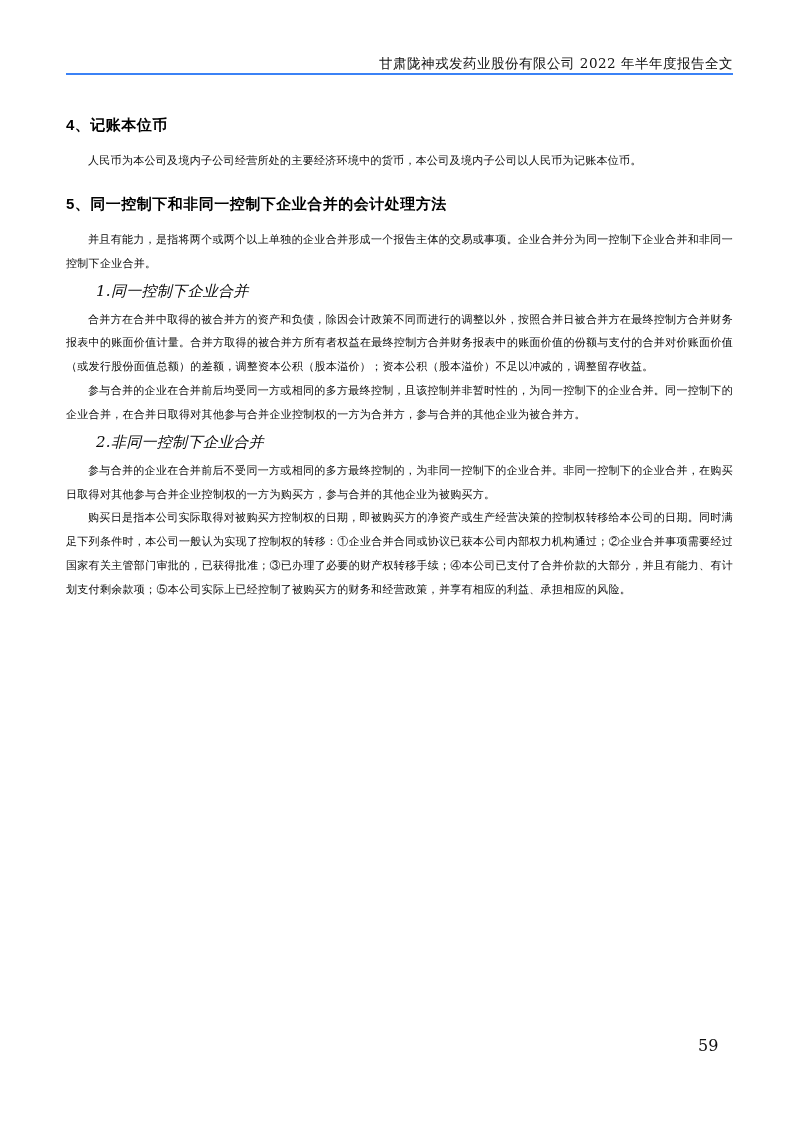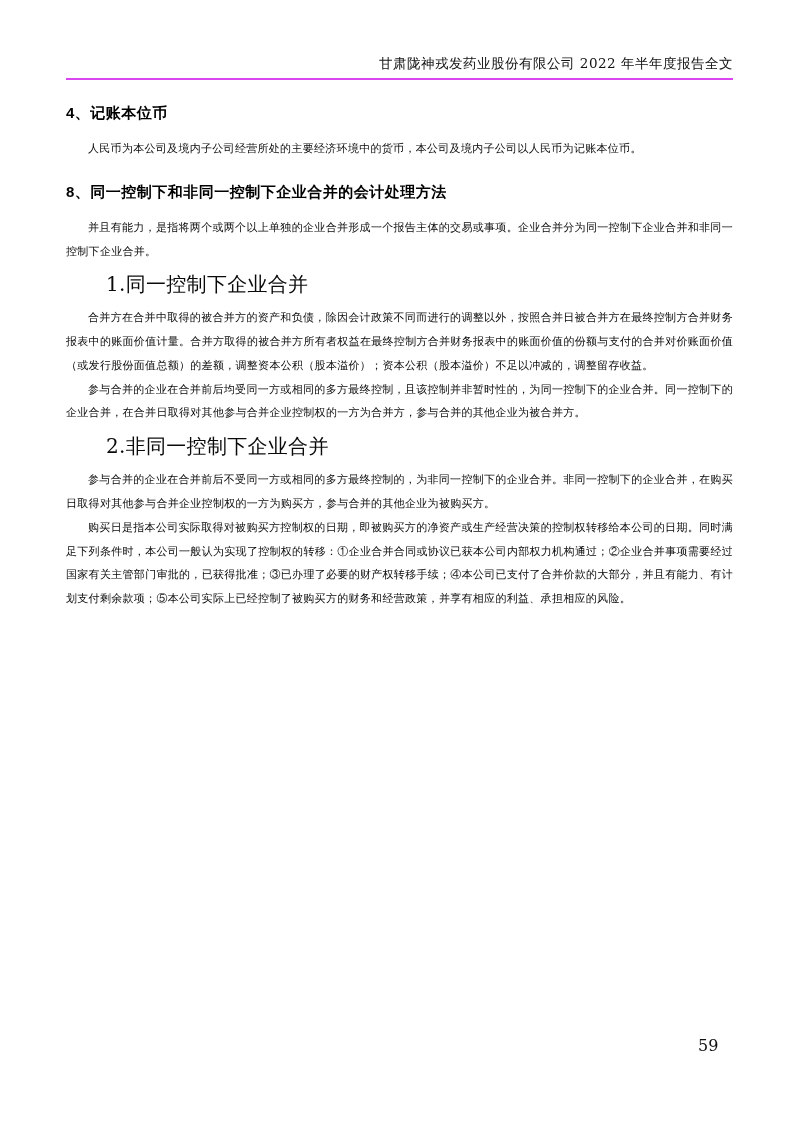--- a/index.html
+++ b/index.html
@@ -15,57 +15,57 @@
     font-family: "DejaVu Serif", "Liberation Serif", serif;
   }
   .page {
     position: absolute;
     top: 0;
     left: 66px;
     width: 667px;
   }
   .doc-header {
     padding-top: 55px;
-    border-bottom: 2px solid #d946ef;
-    padding-bottom: 5px;
+    border-bottom: 2px solid #3b82f6;
   }
   .doc-header-text {
     display: block;
     text-align: right;
     font-size: 13.5px;
     letter-spacing: 0.5px;
     color: #111111;
   }
   .content {
-    padding-top: 2px;
+    padding-top: 19px;
   }
   h2.sec-heading {
     font-family: "Liberation Sans", "DejaVu Sans", sans-serif;
     font-weight: bold;
     font-size: 15px;
     letter-spacing: 0.5px;
     margin: 22px 0 14px 0;
     color: #000000;
   }
   p.body-para {
     font-size: 11px;
     line-height: 2.16;
     text-align: justify;
     text-indent: 2em;
     margin: 0;
     letter-spacing: 0.3px;
     color: #0a0a0a;
   }
   p.sub-item {
-    font-size: 20px;
+    font-size: 15px;
     line-height: 2.16;
     text-indent: 2em;
     margin: 0;
     letter-spacing: 0.3px;
     color: #0a0a0a;
+    font-style: italic;
   }
   .page-number {
     position: absolute;
     top: 1036px;
     left: 698px;
     font-size: 16px;
     color: #111111;
   }
 </style>
 </head>
@@ -76,21 +76,21 @@
   <div class="doc-header">
     <span class="doc-header-text">甘肃陇神戎发药业股份有限公司 2022 年半年度报告全文</span>
   </div>
 
   <div class="content">
 
     <h2 class="sec-heading">4、记账本位币</h2>
 
     <p class="body-para">人民币为本公司及境内子公司经营所处的主要经济环境中的货币，本公司及境内子公司以人民币为记账本位币。</p>
 
-    <h2 class="sec-heading">8、同一控制下和非同一控制下企业合并的会计处理方法</h2>
+    <h2 class="sec-heading">5、同一控制下和非同一控制下企业合并的会计处理方法</h2>
 
     <p class="body-para">并且有能力，是指将两个或两个以上单独的企业合并形成一个报告主体的交易或事项。企业合并分为同一控制下企业合并和非同一控制下企业合并。</p>
 
     <p class="sub-item">1.同一控制下企业合并</p>
 
     <p class="body-para">合并方在合并中取得的被合并方的资产和负债，除因会计政策不同而进行的调整以外，按照合并日被合并方在最终控制方合并财务报表中的账面价值计量。合并方取得的被合并方所有者权益在最终控制方合并财务报表中的账面价值的份额与支付的合并对价账面价值（或发行股份面值总额）的差额，调整资本公积（股本溢价）；资本公积（股本溢价）不足以冲减的，调整留存收益。</p>
 
     <p class="body-para">参与合并的企业在合并前后均受同一方或相同的多方最终控制，且该控制并非暂时性的，为同一控制下的企业合并。同一控制下的企业合并，在合并日取得对其他参与合并企业控制权的一方为合并方，参与合并的其他企业为被合并方。</p>
 
     <p class="sub-item">2.非同一控制下企业合并</p>

